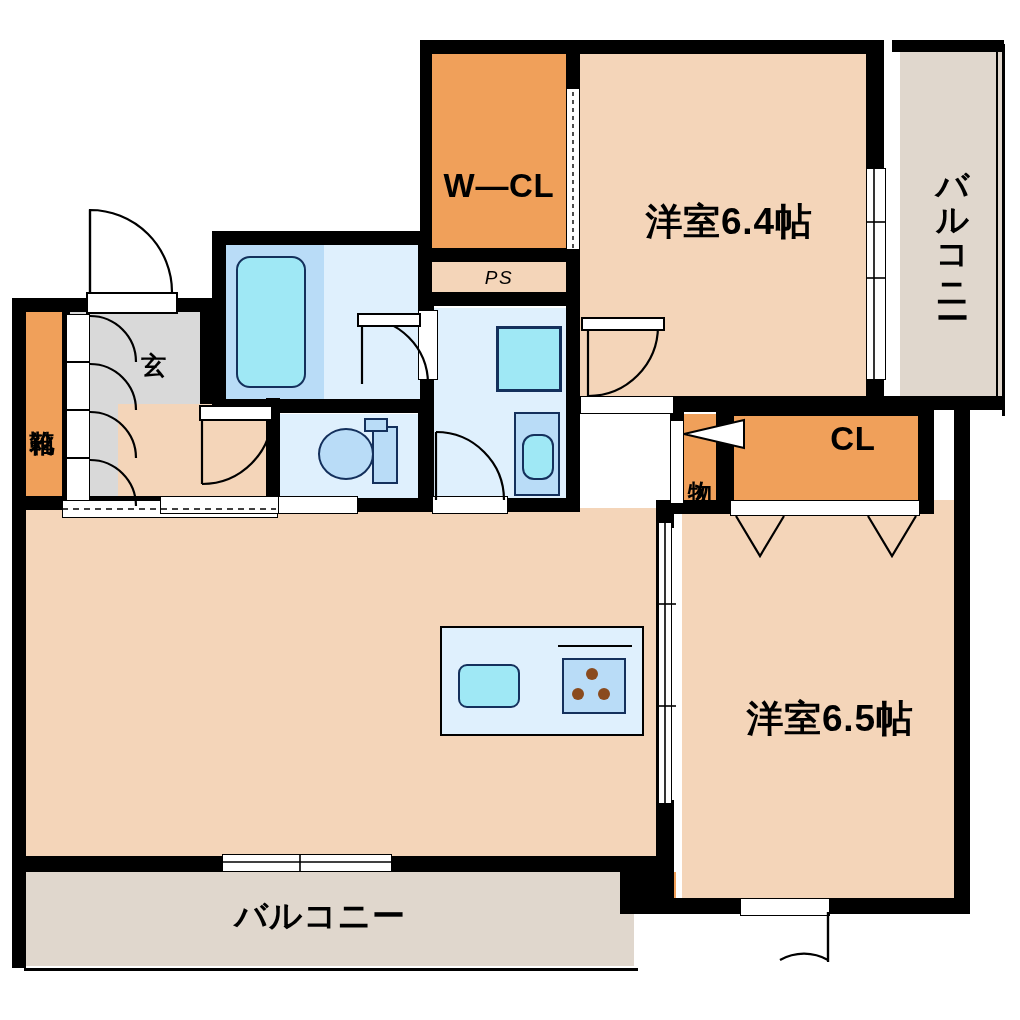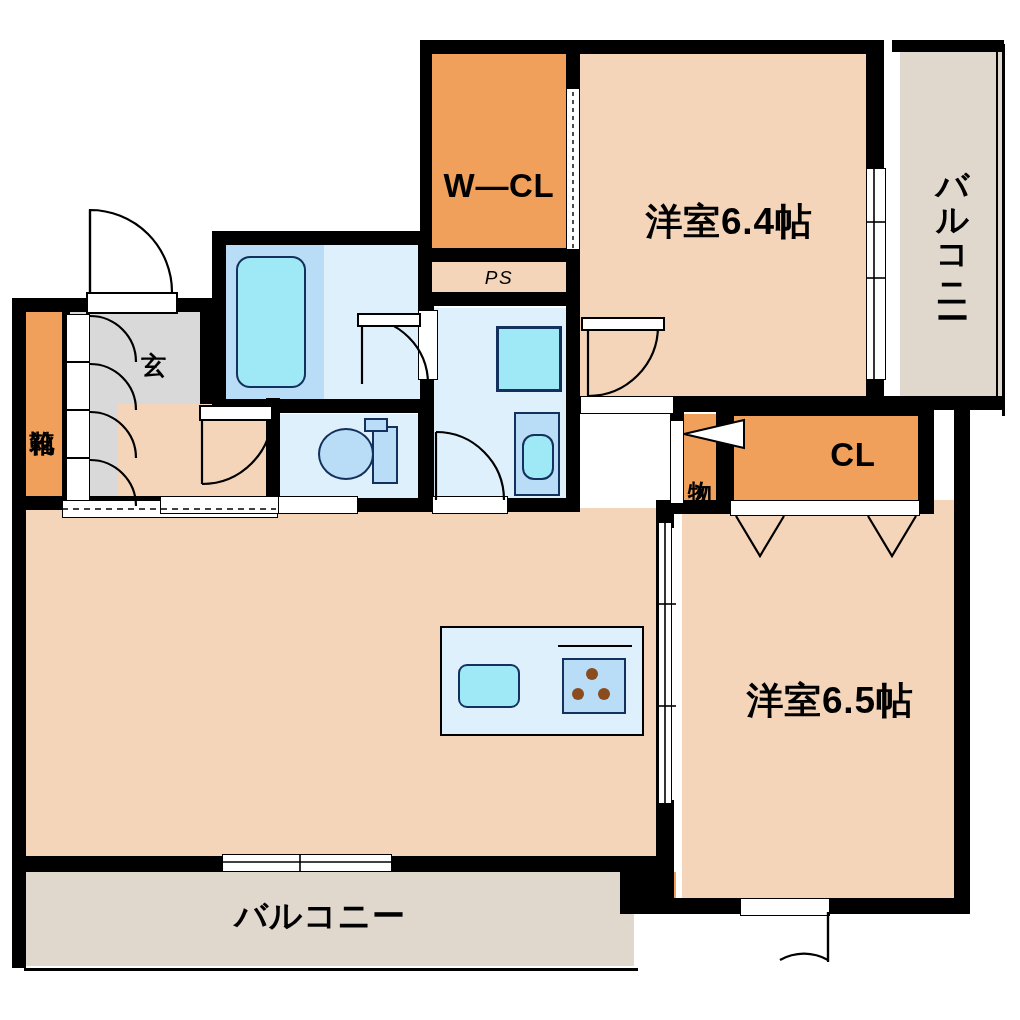--- a/index.html
+++ b/index.html
@@ -90,25 +90,25 @@
   <div class="abs" style="left:562px;top:658px;width:64px;height:56px;background:#b9dcf7;border:2px solid #14305c;"></div>
   <div class="abs" style="left:586px;top:668px;width:12px;height:12px;background:#8a4b1e;border-radius:50%;"></div>
   <div class="abs" style="left:572px;top:688px;width:12px;height:12px;background:#8a4b1e;border-radius:50%;"></div>
   <div class="abs" style="left:598px;top:688px;width:12px;height:12px;background:#8a4b1e;border-radius:50%;"></div>
   <div class="abs thinline" style="left:558px;top:645px;width:74px;height:2px;"></div>
 
   <div class="abs closet" style="left:682px;top:414px;width:36px;height:98px;"></div>
   <div class="label vert lbl-xs" style="left:682px;top:420px;width:36px;height:88px;font-weight:700;font-size:24px;">物入</div>
 
   <div class="abs closet" style="left:734px;top:414px;width:186px;height:86px;"></div>
-  <div class="label lbl-md" style="left:734px;top:434px;width:186px;height:42px;padding-left:26px;">CL</div>
+  <div class="label lbl-md" style="left:734px;top:418px;width:186px;height:42px;padding-left:26px;">CL</div>
 
   <div class="abs floor" style="left:682px;top:500px;width:288px;height:400px;"></div>
   <div class="abs closet" style="left:634px;top:872px;width:42px;height:42px;"></div>
-  <div class="label lbl-lg" style="left:690px;top:678px;width:280px;height:46px;">洋室6.5帖</div>
+  <div class="label lbl-lg" style="left:690px;top:696px;width:280px;height:46px;">洋室6.5帖</div>
 
   <div class="abs balcony" style="left:26px;top:870px;width:608px;height:96px;"></div>
   <div class="abs thinline" style="left:24px;top:968px;width:614px;height:3px;"></div>
   <div class="label lbl-md" style="left:130px;top:894px;width:380px;height:44px;">バルコニー</div>
 
   <div class="abs wall" style="left:420px;top:40px;width:464px;height:14px;"></div>
   <div class="abs wall" style="left:892px;top:40px;width:112px;height:12px;"></div>
   <div class="abs wall" style="left:420px;top:40px;width:12px;height:222px;"></div>
   <div class="abs wall" style="left:566px;top:40px;width:14px;height:60px;"></div>
   <div class="abs wall" style="left:420px;top:248px;width:160px;height:14px;"></div>

